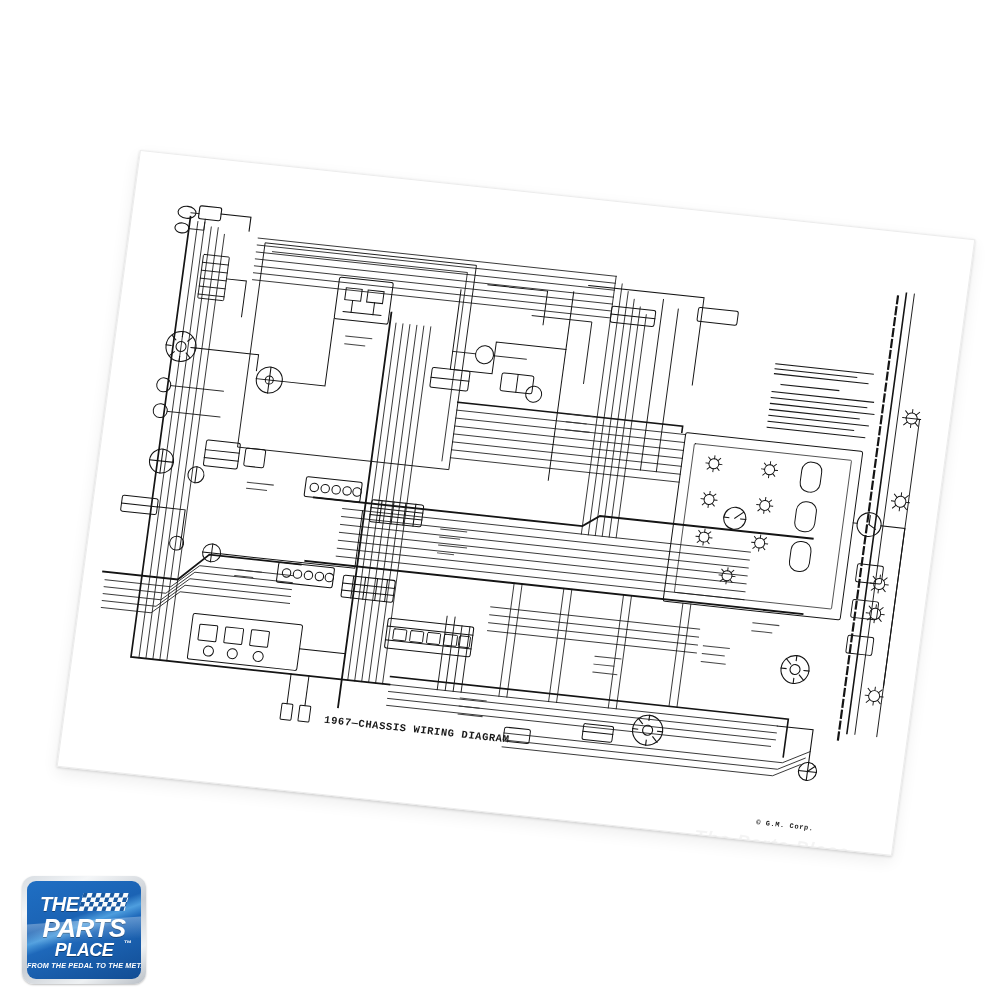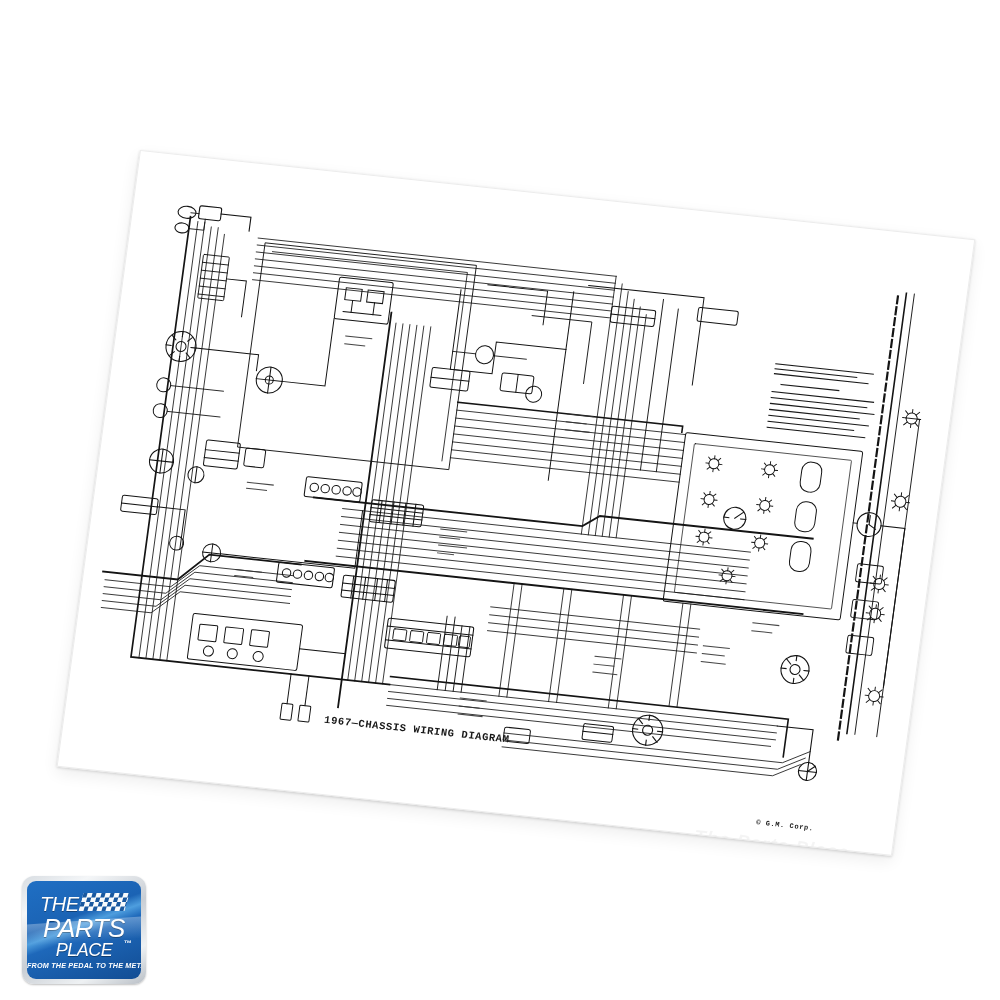--- a/index.html
+++ b/index.html
@@ -59,21 +59,21 @@
     border-radius:9px;
     background:linear-gradient(160deg,#1f6fc4 0%,#1b63b4 38%,#4e9ede 46%,#1e68ba 54%,#124d94 100%);
     overflow:hidden;
   }
   #logo-face:after{
     content:""; position:absolute; left:-10%; top:40%; width:130%; height:22%;
     background:linear-gradient(180deg,rgba(255,255,255,.30),rgba(255,255,255,0));
     transform:rotate(-4deg);
   }
   .lw{position:absolute; left:0; right:0; text-align:center;
-      font-family:"Liberation Sans",sans-serif; font-weight:400; font-style:italic;
+      font-family:"Liberation Sans",sans-serif; font-weight:700; font-style:italic;
       color:#ffffff; letter-spacing:-.5px; line-height:1;
       text-shadow:0 1px 0 rgba(0,0,0,.35);}
   #lw-the{top:13px;  font-size:20px; text-align:left; padding-left:13px;}
   #lw-parts{top:34px; font-size:26px;}
   #lw-place{top:60px; font-size:18px;}
   #flag{
     position:absolute; right:14px; top:12px; width:46px; height:18px;
     background:
       linear-gradient(90deg,transparent 0 0),
       repeating-conic-gradient(#ffffff 0% 25%, #19589f 0% 50%);

